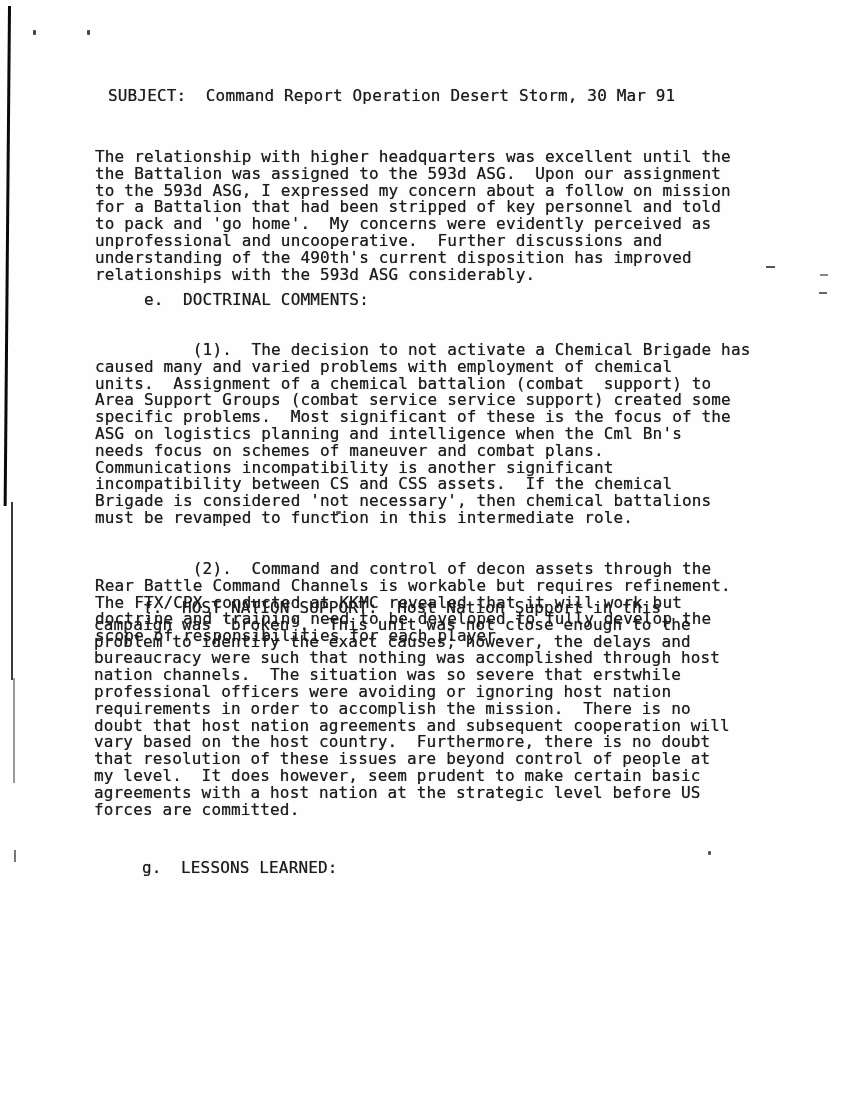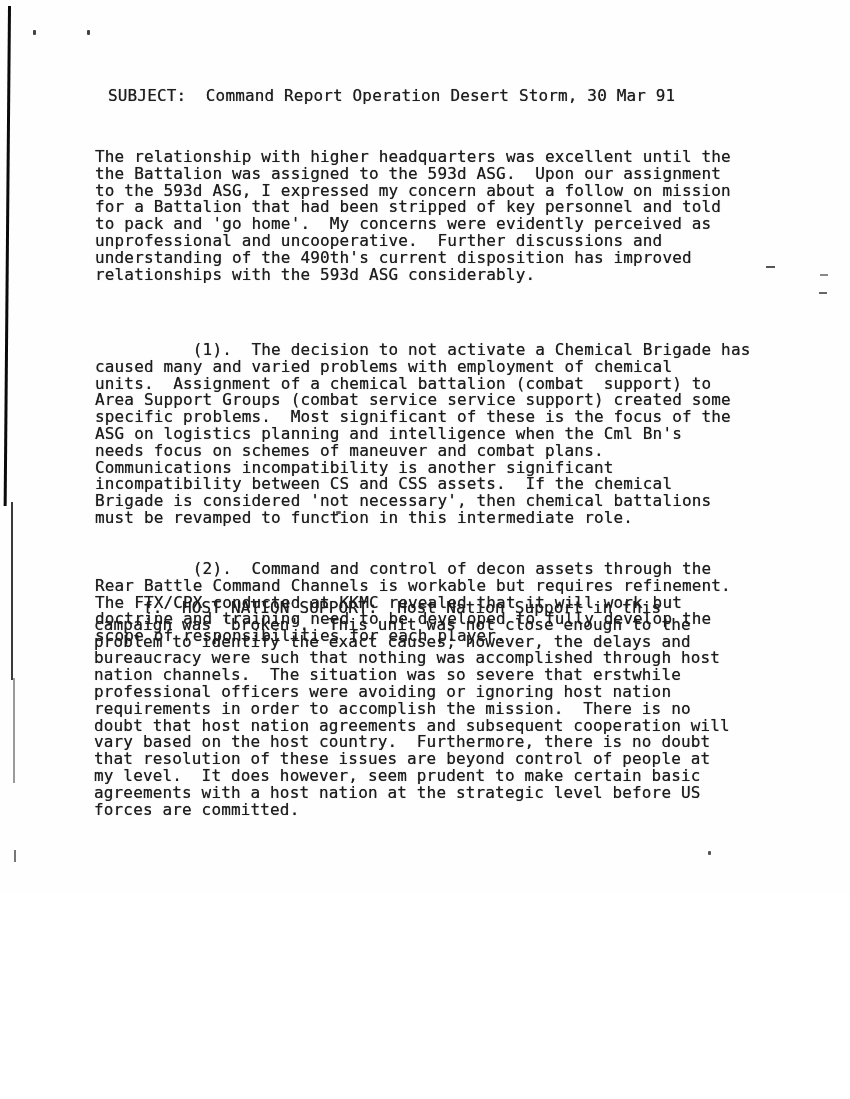--- a/index.html
+++ b/index.html
@@ -63,20 +63,21 @@
 
   <div class="tblock" style="left:95px; top:149px;">The relationship with higher headquarters was excellent until the
 the Battalion was assigned to the 593d ASG.  Upon our assignment
 to the 593d ASG, I expressed my concern about a follow on mission
 for a Battalion that had been stripped of key personnel and told
 to pack and 'go home'.  My concerns were evidently perceived as
 unprofessional and uncooperative.  Further discussions and
 understanding of the 490th's current disposition has improved
 relationships with the 593d ASG considerably.</div>
 
+  <div class="tblock" style="left:95px; top:292px;">     e.  DOCTRINAL COMMENTS:</div>
 
   <div class="tblock" style="left:95px; top:342px;">          (1).  The decision to not activate a Chemical Brigade has
 caused many and varied problems with employment of chemical
 units.  Assignment of a chemical battalion (combat  support) to
 Area Support Groups (combat service service support) created some
 specific problems.  Most significant of these is the focus of the
 ASG on logistics planning and intelligence when the Cml Bn's
 needs focus on schemes of maneuver and combat plans.
 Communications incompatibility is another significant
 incompatibility between CS and CSS assets.  If the chemical
@@ -96,17 +97,18 @@
 nation channels.  The situation was so severe that erstwhile
 professional officers were avoiding or ignoring host nation
 requirements in order to accomplish the mission.  There is no
 doubt that host nation agreements and subsequent cooperation will
 vary based on the host country.  Furthermore, there is no doubt
 that resolution of these issues are beyond control of people at
 my level.  It does however, seem prudent to make certain basic
 agreements with a host nation at the strategic level before US
 forces are committed.</div>
 
+  <div class="tblock" style="left:93px; top:860px;">     g.  LESSONS LEARNED:</div>
 
 
   <div class="tblock" style="left:449px; top:972px;">5</div>
 
 </div>
 
 </body></html>

